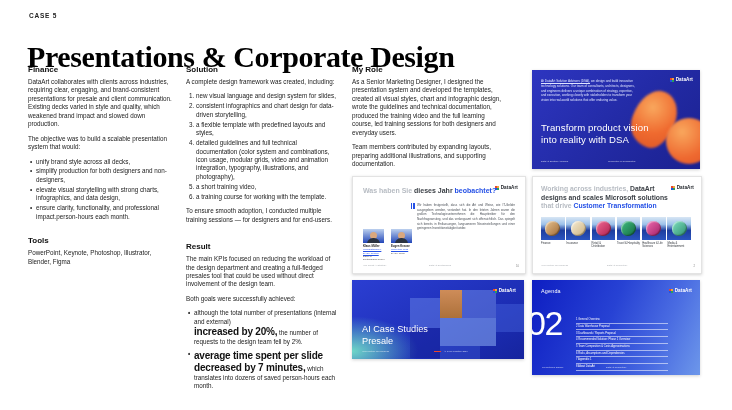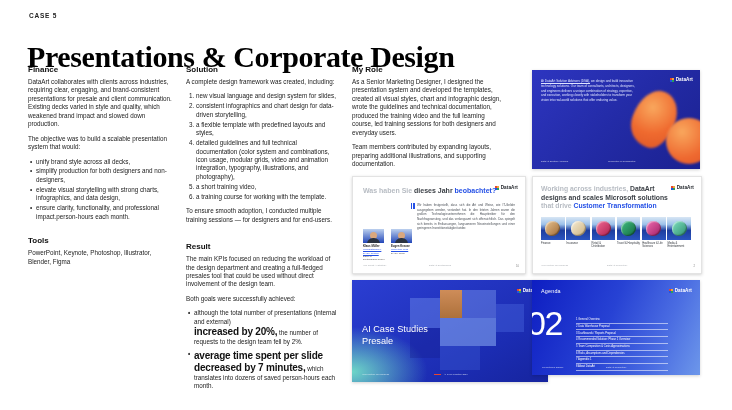--- a/index.html
+++ b/index.html
@@ -82,22 +82,22 @@
         border-radius:48% 52% 55% 45%/52% 48% 52% 48%;background:var(--blob,#caa36a);
         box-shadow:inset -1px -1px 1px rgba(0,0,0,.35), inset 1px 1px 1px rgba(255,255,255,.45);}
   .t-finance{--blob:linear-gradient(135deg,#e7c391,#a06a33);}
   .t-insurance{--blob:linear-gradient(135deg,#f5ecd6,#cdb27c);}
   .t-retail{--blob:linear-gradient(135deg,#f06a95,#b01f4e);}
   .t-travel{--blob:linear-gradient(135deg,#3fbd82,#136a40);}
   .t-health{--blob:linear-gradient(135deg,#ef6cb0,#a01f66);}
   .t-media{--blob:linear-gradient(135deg,#7fe0c0,#2e8f6e);}
   .tile-label{font-size:2.7px;color:#30343a;line-height:1.3;margin-top:1.5px;}
   
-  .presale{left:352px;top:280px;width:172px;height:102px;
-        background:linear-gradient(150deg,#2b3ed2 0%,#1b2cb2 70%,#16249e 100%);padding-left:24px;}
+  .presale{left:352px;top:280px;width:172px;height:79px;
+        background:linear-gradient(150deg,#2b3ed2 0%,#1b2cb2 70%,#16249e 100%);}
   .presale .tealglow{position:absolute;inset:0;
         background:radial-gradient(ellipse 70% 80% at 0% 90%,rgba(118,232,200,.9) 0%,rgba(118,232,200,0) 55%);}
   .sq{position:absolute;}
   .presale .title{position:absolute;left:10px;top:44px;font-size:9.2px;line-height:1.25;color:#fff;font-weight:500;}
   .presale .reddash{position:absolute;left:82px;bottom:7px;width:7px;height:1px;background:#e8452f;}
   
   .agenda{left:532px;top:280px;width:168px;height:95px;
         background:linear-gradient(112deg,#0e1ec2 0%,#2742d4 45%,#4a6ce2 75%,#6d97ea 100%);}
   .agenda .atitle{position:absolute;left:9px;top:8px;font-size:5.4px;color:#fff;letter-spacing:.2px;}
   .agenda .bignum{position:absolute;left:-5px;top:26px;font-size:34px;font-weight:400;color:#fff;
@@ -157,20 +157,21 @@
   <div class="col col3">
     <h3 class="sec-h">My Role</h3>
     <p class="body">As a Senior Marketing Designer, I designed the presentation system and developed the templates, created all visual styles, chart and infographic design, wrote the guidelines and technical documentation, produced the training video and the full learning course, led training sessions for both designers and everyday users.</p>
     <p class="body" style="margin-top:4px;">Team members contributed by expanding layouts, preparing additional illustrations, and supporting documentation.</p>
   </div>
 
   <div class="slide hero">
     <div class="blob1"></div>
     <div class="blob2"></div>
     <div class="intro"><u>At DataArt Solution Advisors (DSA),</u><span> we design and build innovative technology solutions. Our team of consultants, architects, designers, and engineers delivers a unique combination of strategy, expertise, and execution, working closely with stakeholders to transform your vision into real-world solutions that offer enduring value.</span></div>
+    <div class="headline">Transform product vision into reality with DSA</div>
     <div class="logo lt" style="right:7px;top:7px;">
       <span class="cube">
           <i class="c1"></i>
           <i class="c2"></i>
           <i class="c3"></i>
           <i class="c4"></i>
         </span>
       <span class="brand">DataArt</span>
     </div>
     <div class="tiny-ft lt-ft" style="left:9px;">DataArt Solution Advisors</div>

